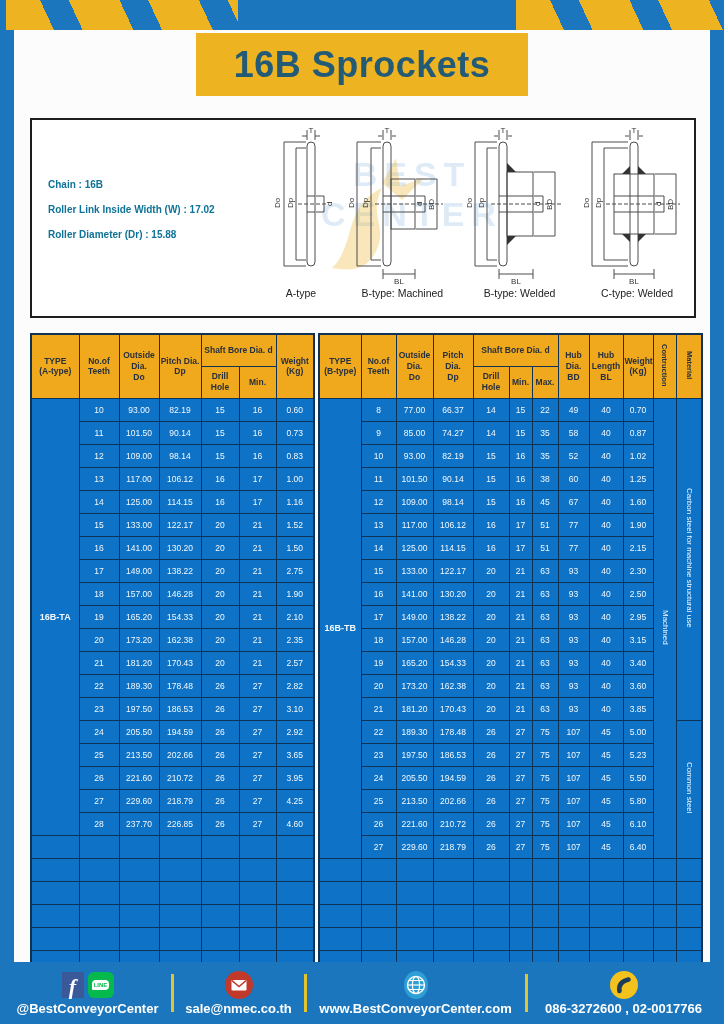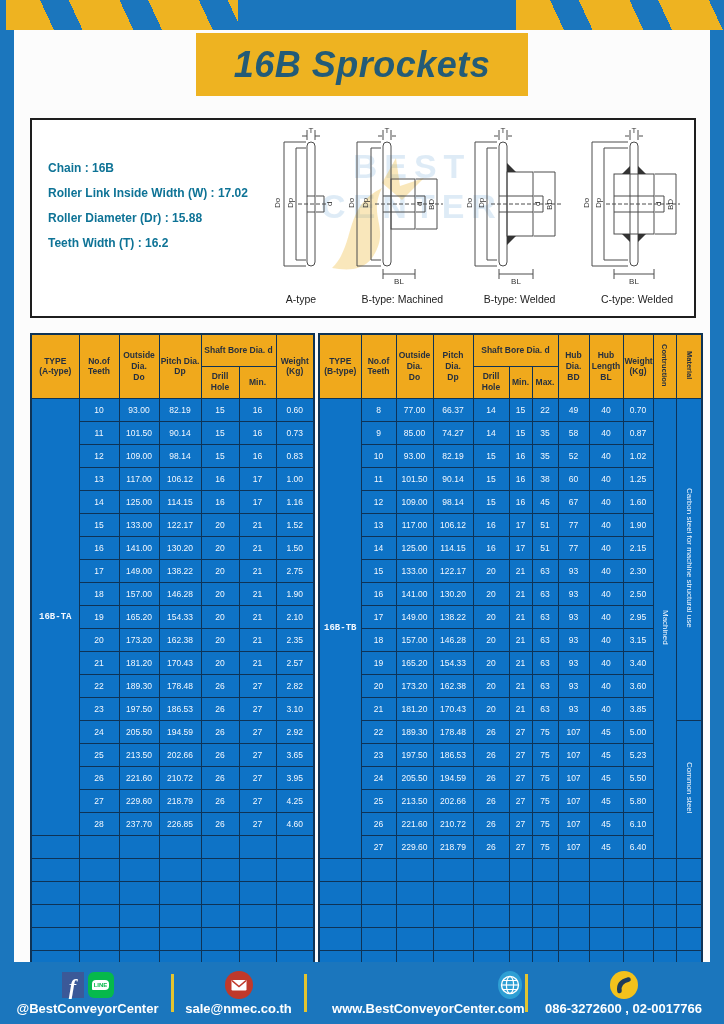--- a/index.html
+++ b/index.html
@@ -9,52 +9,52 @@
   }
   
   .top-bar{position:absolute;left:0;top:0;width:724px;height:30px;background:#1b76bd;overflow:hidden;}
   .stripes{position:absolute;top:-6px;height:42px;background:repeating-linear-gradient(65deg,#eeb321 0 46px,rgba(0,0,0,0) 46px 72px);}
   .stripes.left{left:6px;width:232px;}
   .stripes.right{left:516px;width:208px;}
   .content{position:absolute;left:14px;top:30px;width:696px;height:932px;background:#fcfcfc;}
   
   .title-banner{position:absolute;left:182px;top:3px;width:332px;height:63px;background:#eeb321;
     display:flex;align-items:center;justify-content:center;}
-  .title-banner span{font-size:36px;font-weight:800;color:#235b77;letter-spacing:.5px;font-style:italic;}
+  .title-banner span{font-size:36px;font-weight:800;color:#235b77;letter-spacing:.5px;}
   
   .spec-box{position:absolute;left:16px;top:88px;width:662px;height:196px;background:#fff;border:2px solid #1e1e1e;}
-  .watermark{position:absolute;left:160px;top:26px;width:440px;text-align:center;opacity:.18;
+  .watermark{position:absolute;left:160px;top:34px;width:440px;text-align:center;opacity:.18;
     color:#4f97cf;font-weight:800;font-size:34px;letter-spacing:7px;line-height:1.18;}
   .wm-blob{position:absolute;left:280px;top:28px;opacity:.3;}
-  .specs{position:absolute;left:16px;top:36px;color:#0e7396;font-weight:bold;font-size:12px;line-height:25px;}
+  .specs{position:absolute;left:16px;top:52px;color:#0e7396;font-weight:bold;font-size:10px;line-height:25px;}
   .figures{position:absolute;left:230px;top:4px;width:430px;display:flex;justify-content:space-between;}
   .figure{display:flex;flex-direction:column;align-items:center;}
-  .figcap{font-size:10.5px;color:#222;margin-top:7px;}
+  .figcap{font-size:10.5px;color:#222;margin-top:1px;}
   svg.fig line,svg.fig rect,svg.fig path{stroke:#4c4c4c;fill:none;stroke-width:1;}
   svg.fig text{fill:#333;font-size:8px;stroke:none;}
   svg.fig .weld{fill:#333;stroke:none;}
   
   table{position:absolute;border-collapse:collapse;table-layout:fixed;border:2px solid #0e3356;}
   #table-a{left:16px;top:303px;width:283px;}
   #table-b{left:304px;top:303px;width:384px;}
   th,td{border:1.5px solid #0e3356;overflow:hidden;}
   thead tr{height:32px;}
   th{background:#f0a91c;color:#26303f;font-size:8.5px;font-weight:700;white-space:pre-line;
      line-height:1.25;padding:0 1px;text-align:center;vertical-align:middle;}
   td{background:#0e73c6;color:#f2f8ff;font-size:8.5px;text-align:center;vertical-align:middle;
      height:22px;padding:0;}
-  td.type-cell{font-size:9px;font-weight:bold;font-family:Liberation Mono, monospace;}
+  td.type-cell{font-size:9px;font-weight:bold;}
   .vert{writing-mode:vertical-rl;line-height:1;white-space:nowrap;display:inline-block;}
   th .vert{font-size:7.5px;}
   td .vert{font-size:8px;}
   
   .footer{position:absolute;left:0;bottom:0;width:724px;height:62px;background:#1b76bd;
     display:flex;align-items:center;justify-content:center;}
   .fgroup{display:flex;flex-direction:column;align-items:center;justify-content:center;gap:2px;flex:none;}
-  .g1{width:166px;} .g2{width:130px;} .g3{width:218px;align-items:flex-end;} .g4{width:192px;}
+  .g1{width:166px;} .g2{width:130px;} .g3{width:218px;} .g4{width:192px;}
   .fsep{width:3px;height:38px;background:#e3c430;flex:none;}
   .flabel{color:#fff;font-size:13px;font-weight:bold;white-space:nowrap;}
   .icon-row{display:flex;align-items:center;gap:4px;height:28px;}
   .fb-icon{width:22px;height:26px;background:#3b5998;color:#fff;font-family:"Liberation Serif",serif;
     font-weight:bold;font-style:italic;font-size:22px;display:flex;align-items:flex-end;justify-content:center;line-height:1;}
   .line-icon{width:26px;height:26px;background:#06b94c;border-radius:6px;display:flex;align-items:center;justify-content:center;}
   .line-icon b{background:#fff;color:#06b94c;font-size:6px;padding:2px 2px;border-radius:4px 4px 4px 1px;font-weight:800;}
 </style>
 </head>
 <body>
@@ -77,21 +77,20 @@
     </div>
     <svg class="wm-blob" width="120" height="140" viewBox="0 0 120 140">
       <path d="M20 120 C45 95 30 60 70 40 C55 70 80 80 60 110 C50 124 32 122 20 120 Z" fill="#eeb321"></path>
       <path d="M70 35 L84 10 L88 38 L112 30 L90 52 Z" fill="#eeb321"></path>
     </svg>
 
     <div class="specs">
       <div>Chain : 16B</div>
       <div>Roller Link Inside Width (W) : 17.02</div>
       <div>Roller Diameter (Dr) : 15.88</div>
-      <div>Teeth Width (T) : 16.2</div>
     </div>
 
     <div class="figures">
 
       <div class="figure">
         <svg class="fig" width="78" height="162" viewBox="0 0 78 162">
           <text x="49" y="9" text-anchor="middle">T</text>
           <line x1="40" y1="12" x2="45" y2="12"></line>
             <line x1="53" y1="12" x2="58" y2="12"></line>
           <line x1="45" y1="6" x2="45" y2="16"></line>

